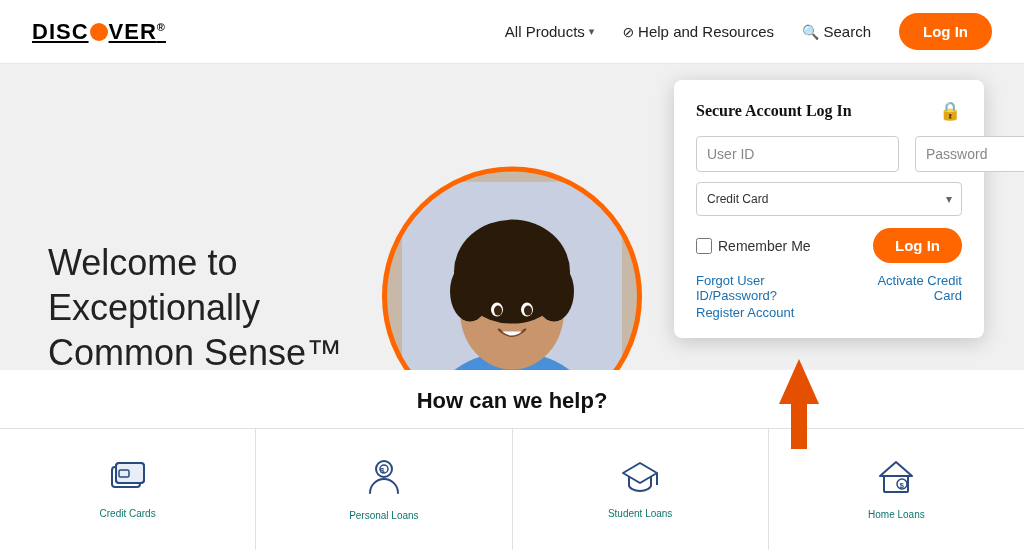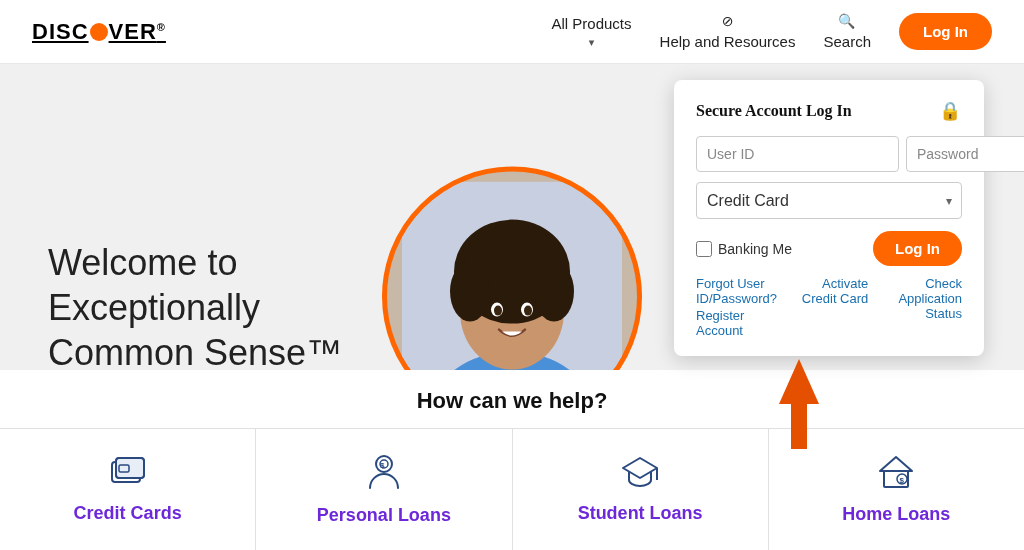--- a/index.html
+++ b/index.html
@@ -48,21 +48,20 @@
       gap: 28px;
     }
     .nav-item {
       color: #222;
       font-size: 15px;
       cursor: pointer;
       display: flex;
       align-items: center;
       gap: 4px;
       text-decoration: none;
-      flex-direction: column;
     }
     .nav-item .chevron {
       font-size: 11px;
       color: #555;
     }
     .nav-item .icon-small {
       font-size: 14px;
     }
     .login-btn {
       background: #f60;
@@ -140,21 +139,21 @@
       font-weight: 700;
       color: #111;
       font-family: Liberation Serif, serif;
     }
     .lock-icon {
       font-size: 18px;
       color: #555;
     }
     .login-inputs {
       display: flex;
-      gap: 7px;
+      gap: 16px;
       margin-bottom: 10px;
     }
     .login-input {
       flex: 1;
       border: 1px solid #ccc;
       border-radius: 4px;
       padding: 9px 10px;
       font-size: 14px;
       color: #555;
       background: #fff;
@@ -165,21 +164,21 @@
     }
     .select-row {
       margin-bottom: 12px;
       position: relative;
     }
     .card-select {
       width: 100%;
       border: 1px solid #ccc;
       border-radius: 4px;
       padding: 9px 10px;
-      font-size: 16px;
+      font-size: 12px;
       color: #333;
       background: #fff;
       appearance: none;
       cursor: pointer;
       outline: none;
     }
     .select-arrow {
       position: absolute;
       right: 10px;
       top: 50%;
@@ -287,23 +286,23 @@
       cursor: pointer;
     }
     .service-item:last-child {
       border-right: none;
     }
     .service-icon {
       font-size: 30px;
       color: #2a4a7f;
     }
     .service-label {
-      font-size: 18px;
-      font-weight: 700;
-      color: #6d28d9;
+      font-size: 10px;
+      font-weight: 400;
+      color: #0f766e;
     }
   </style>
 </head>
 <body>
 
 <header class="header">
   <div class="logo">
     DISC<span class="o-circle"></span>VER<sup style="font-size:11px;vertical-align:super;">®</sup>
   </div>
   <nav class="nav">
@@ -375,32 +374,31 @@
       <select class="card-select">
         <option>Credit Card</option>
         <option>Bank Account</option>
         <option>Student Loans</option>
       </select>
       <span class="select-arrow">▾</span>
     </div>
     <div class="remember-row">
       <label class="remember-label">
         <input type="checkbox" class="remember-checkbox" style="">
-        <span>Banking Me</span>
+        <span>Remember Me</span>
       </label>
       <button class="login-submit-btn">Log In</button>
     </div>
     <div class="login-links">
       <div class="login-links-left">
         <a class="login-link">Forgot User ID/Password?</a>
         <a class="login-link">Register Account</a>
       </div>
       <div class="login-links-right">
         <a class="login-link">Activate Credit Card</a>
-        <a class="login-link">Check Application Status</a>
       </div>
     </div>
   </div>
 
   <div class="arrow-annotation">
     <svg width="60" height="90" viewBox="0 0 60 90" xmlns="http://www.w3.org/2000/svg">
       <defs>
         <marker id="arrowhead" markerWidth="10" markerHeight="7" refX="5" refY="3.5" orient="auto">
           <polygon points="0 0, 10 3.5, 0 7" fill="#e55000"></polygon>
         </marker>

